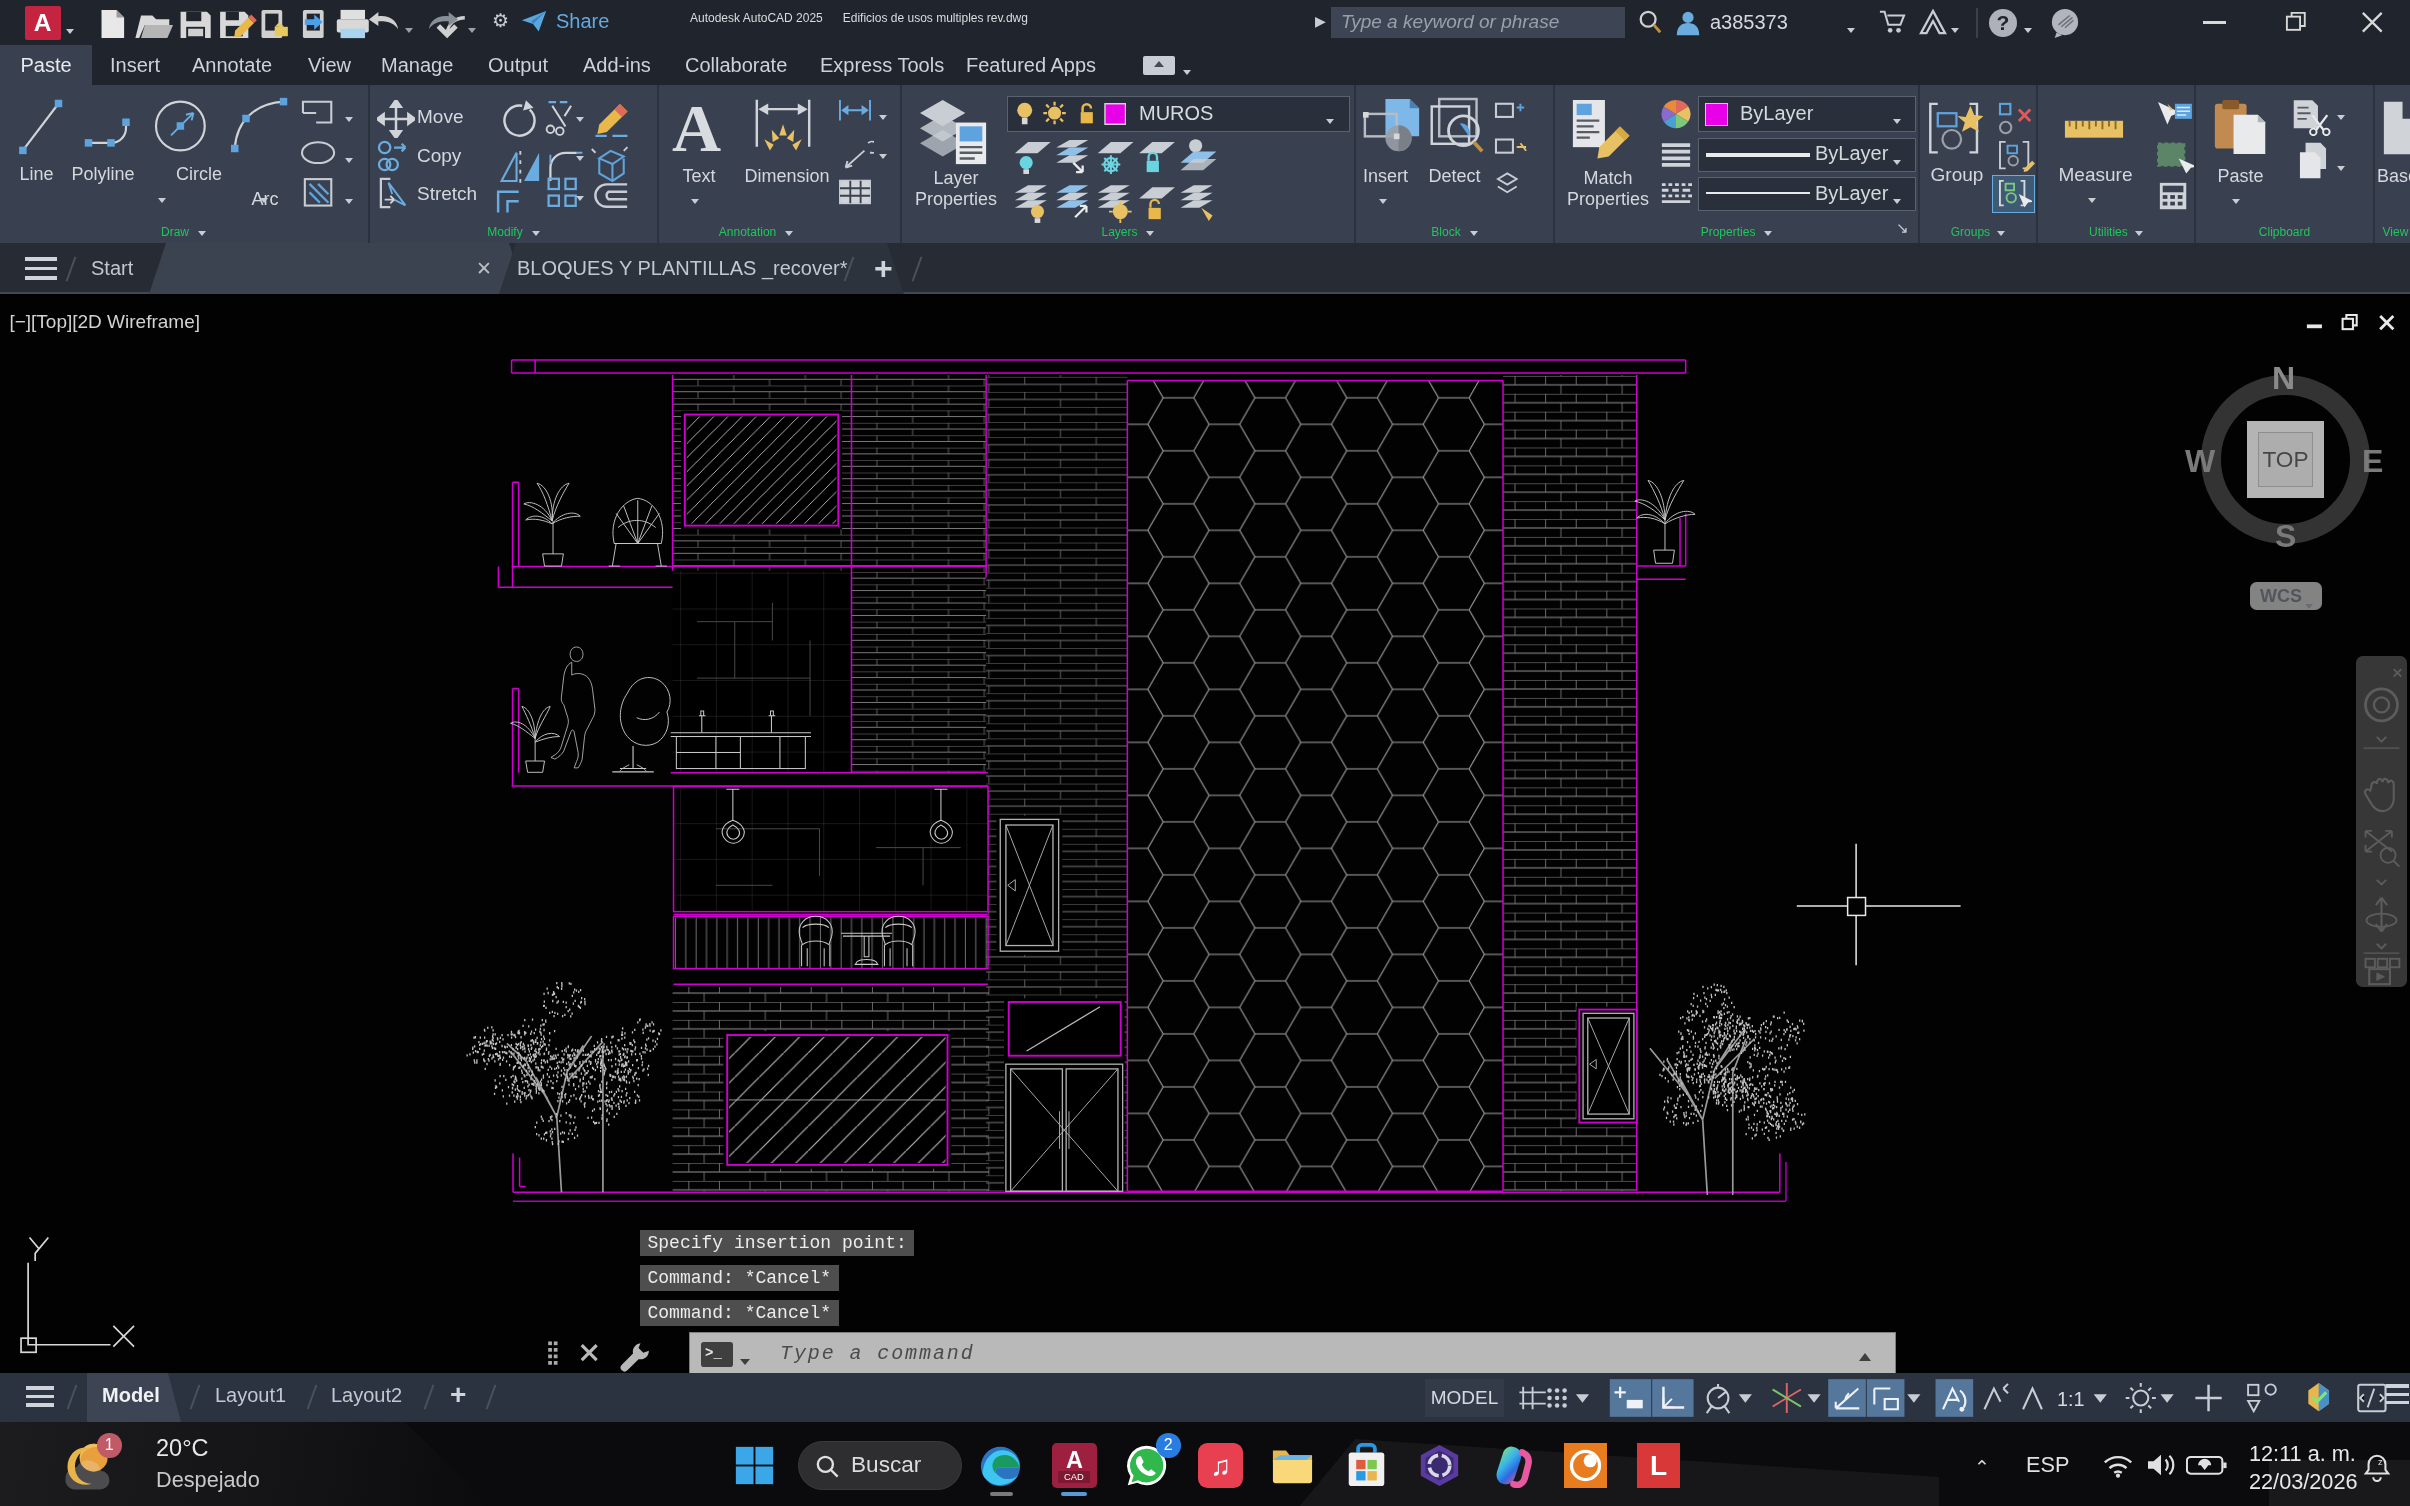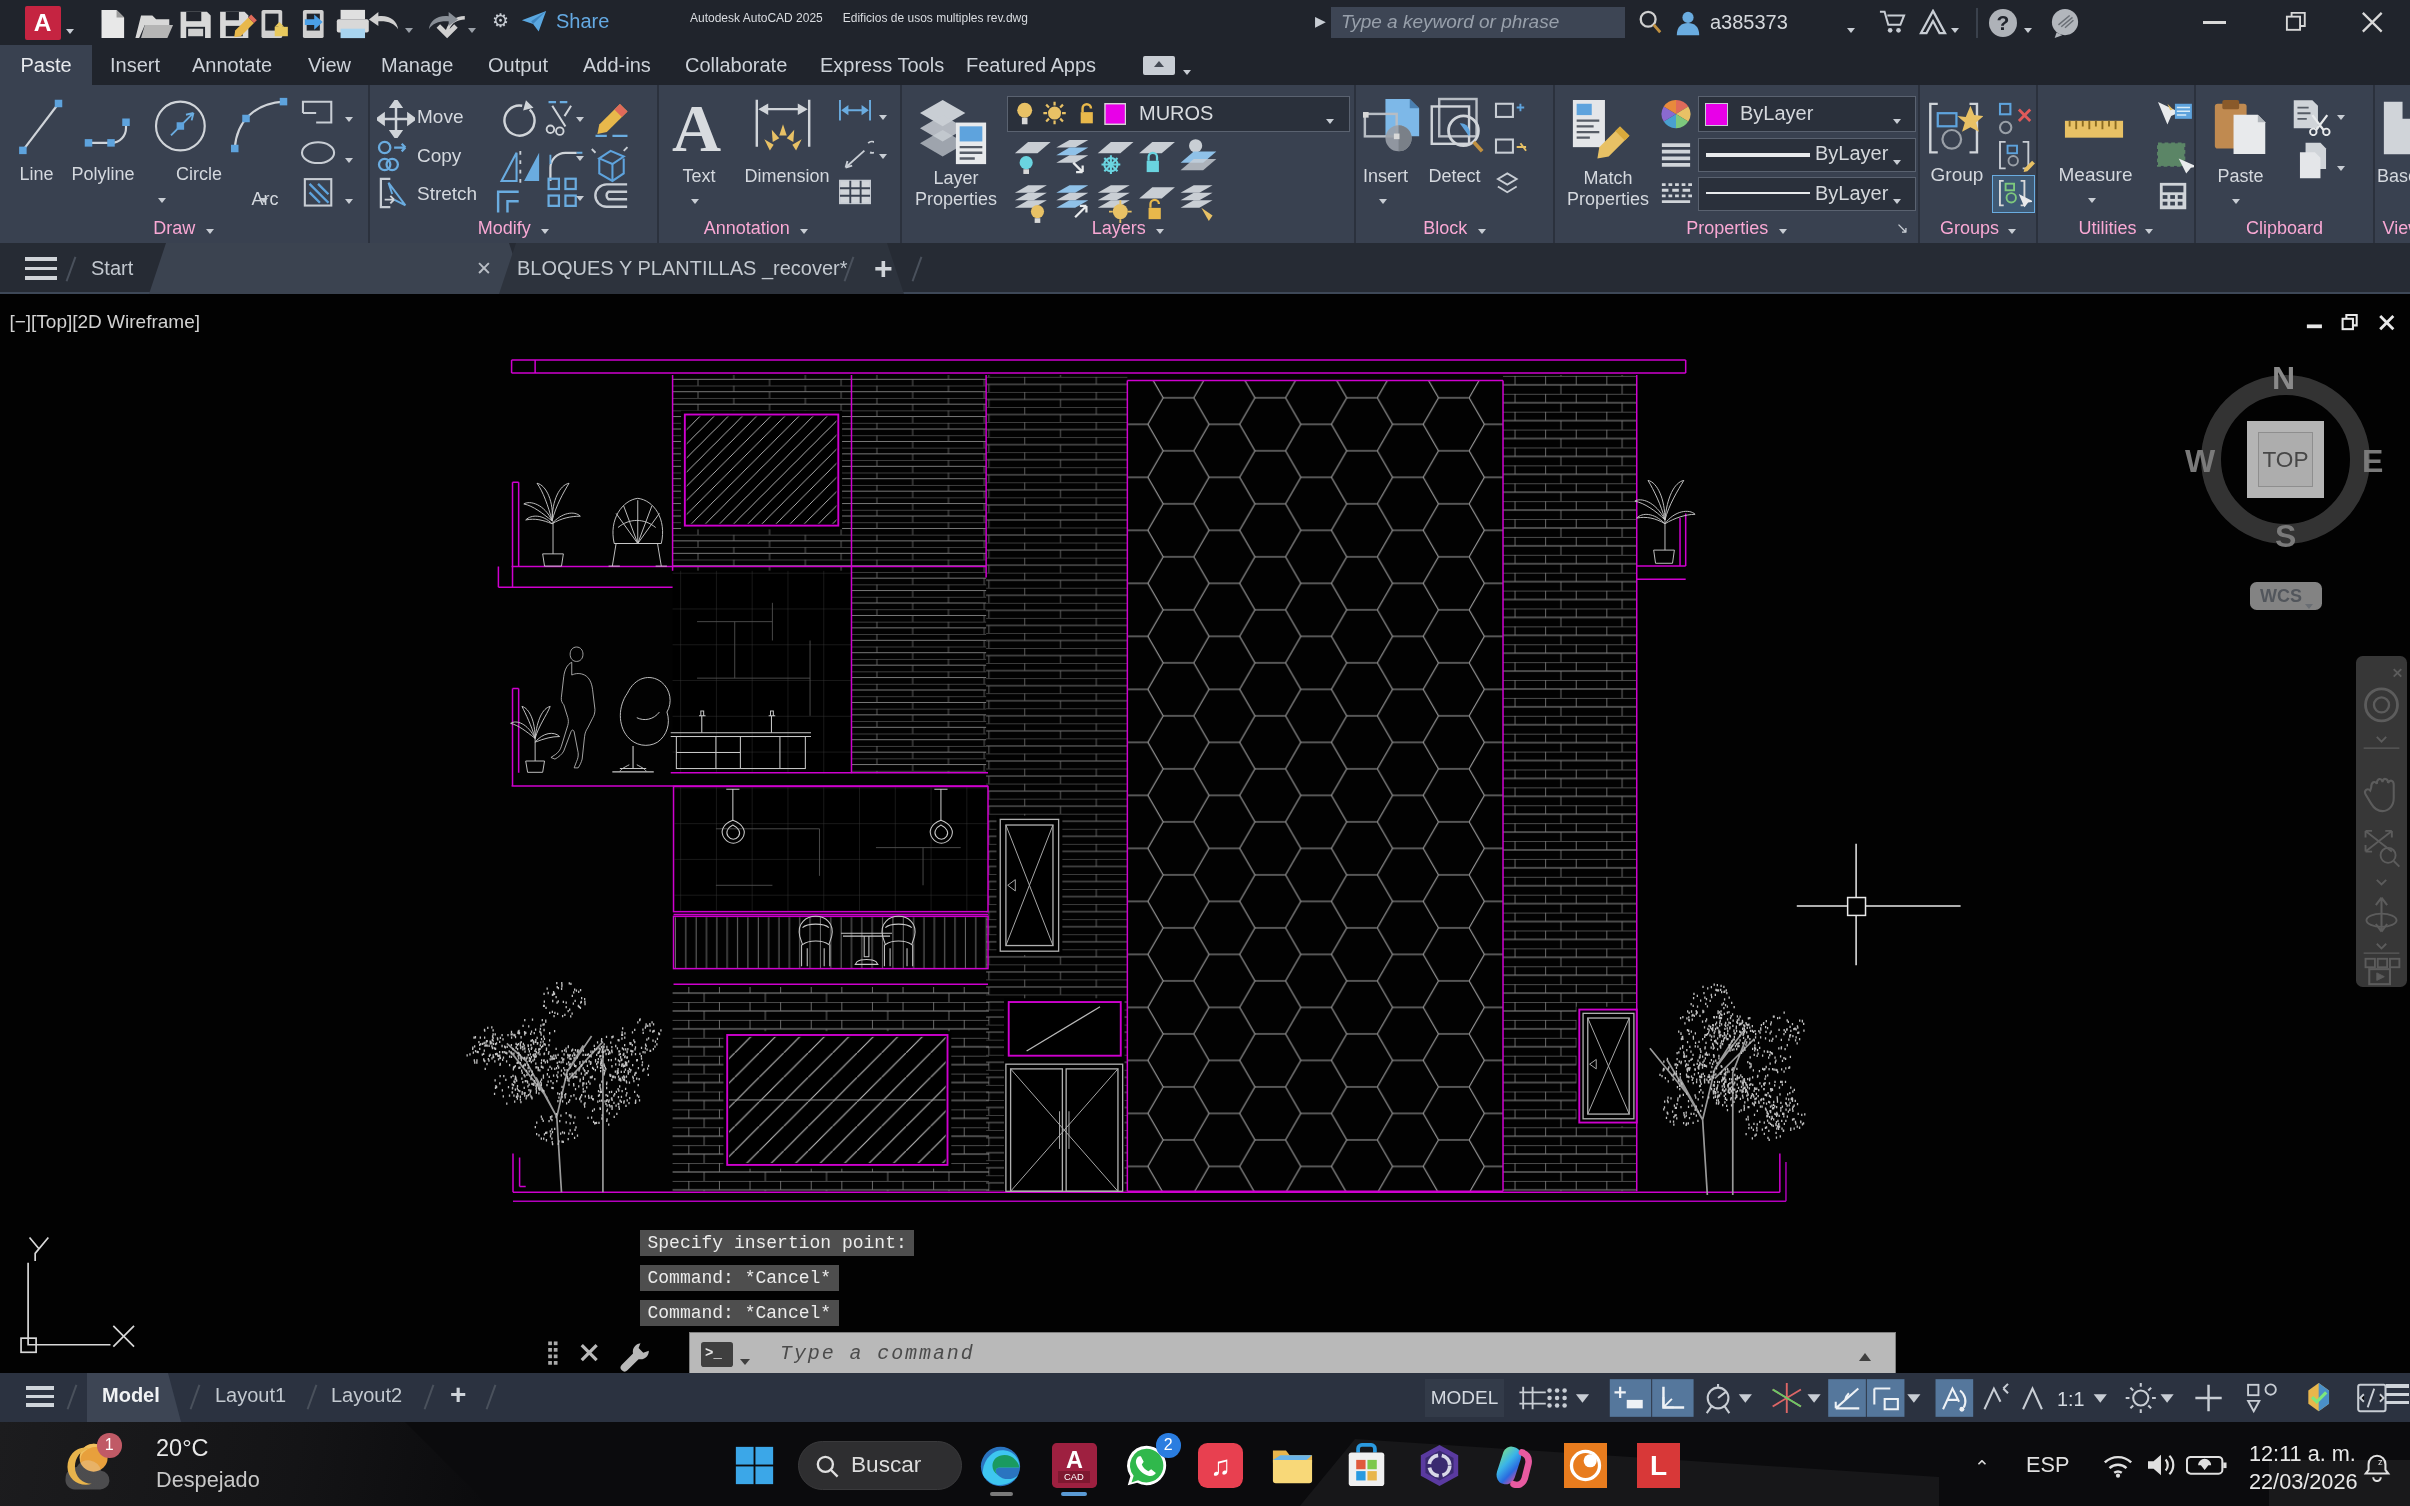--- a/index.html
+++ b/index.html
@@ -8,21 +8,21 @@
 .abs{position:absolute;}
 #titlebar{position:absolute;left:0;top:0;width:2411px;height:45px;background:#20242c;}
 #tabsrow{position:absolute;left:0;top:45px;width:2411px;height:40px;background:#20242c;}
 #ribbon{position:absolute;left:0;top:85px;width:2411px;height:158px;background:#394150;}
 #doctabs{position:absolute;left:0;top:243px;width:2411px;height:51px;background:#262b34;border-bottom:2.8px solid #3e4857;}
 #viewport{position:absolute;left:0;top:294px;width:2411px;height:1079px;background:#020202;}
 #statusbar{position:absolute;left:0;top:1373px;width:2411px;height:49px;background:#2b3240;}
 #taskbar{position:absolute;left:0;top:1422px;width:2411px;height:85px;background:#0b0b0d;}
 .rtab{position:absolute;top:0;height:40px;line-height:40px;color:#cdd2d9;font-size:20px;}
 .rtab.active{background:#394150;color:#e8eaee;}
-.ptitle{position:absolute;bottom:3.8px;color:#f9a8d4;font-size:18px;width:100%;text-align:center;}
+.ptitle{position:absolute;bottom:3.8px;color:#22c55e;font-size:12px;width:100%;text-align:center;}
 .psep{position:absolute;top:0;width:1.9px;height:158px;background:#2b313d;}
 .plabelrow{position:absolute;left:0;bottom:0;width:100%;height:28px;}
 .icolabel{color:#d4d8de;font-size:18px;text-align:center;}
 .dt{position:absolute;top:0;height:51px;line-height:51px;color:#c2c8cf;font-size:20px;}
 .mono{font-family:"Liberation Mono",monospace;}
 .caret{display:inline-block;width:0;height:0;}
 .dn2{border-left:4.7px solid transparent;border-right:4.7px solid transparent;border-top:5.6px solid #c8cdd4;}
 </style>
 </head>
 <body>

